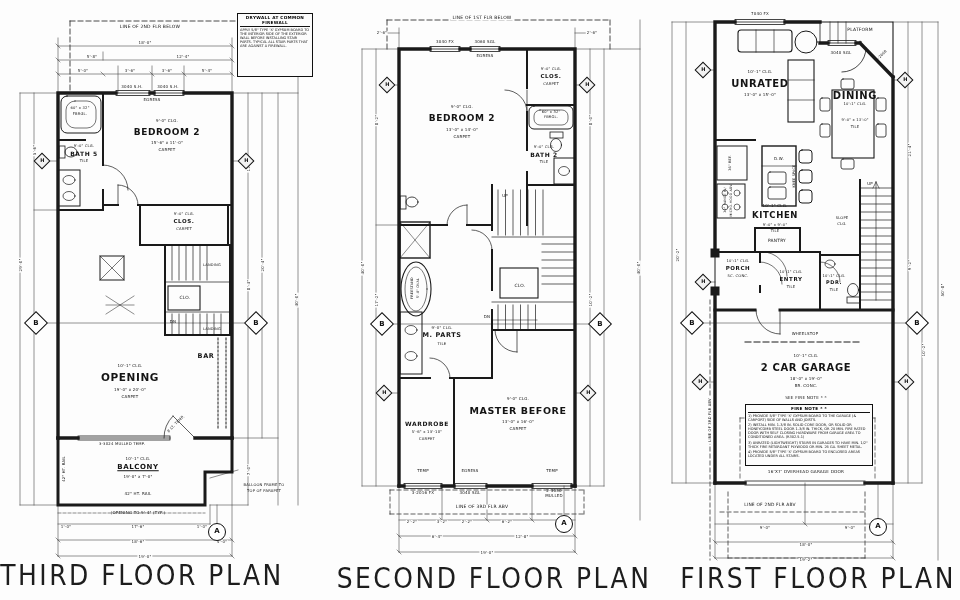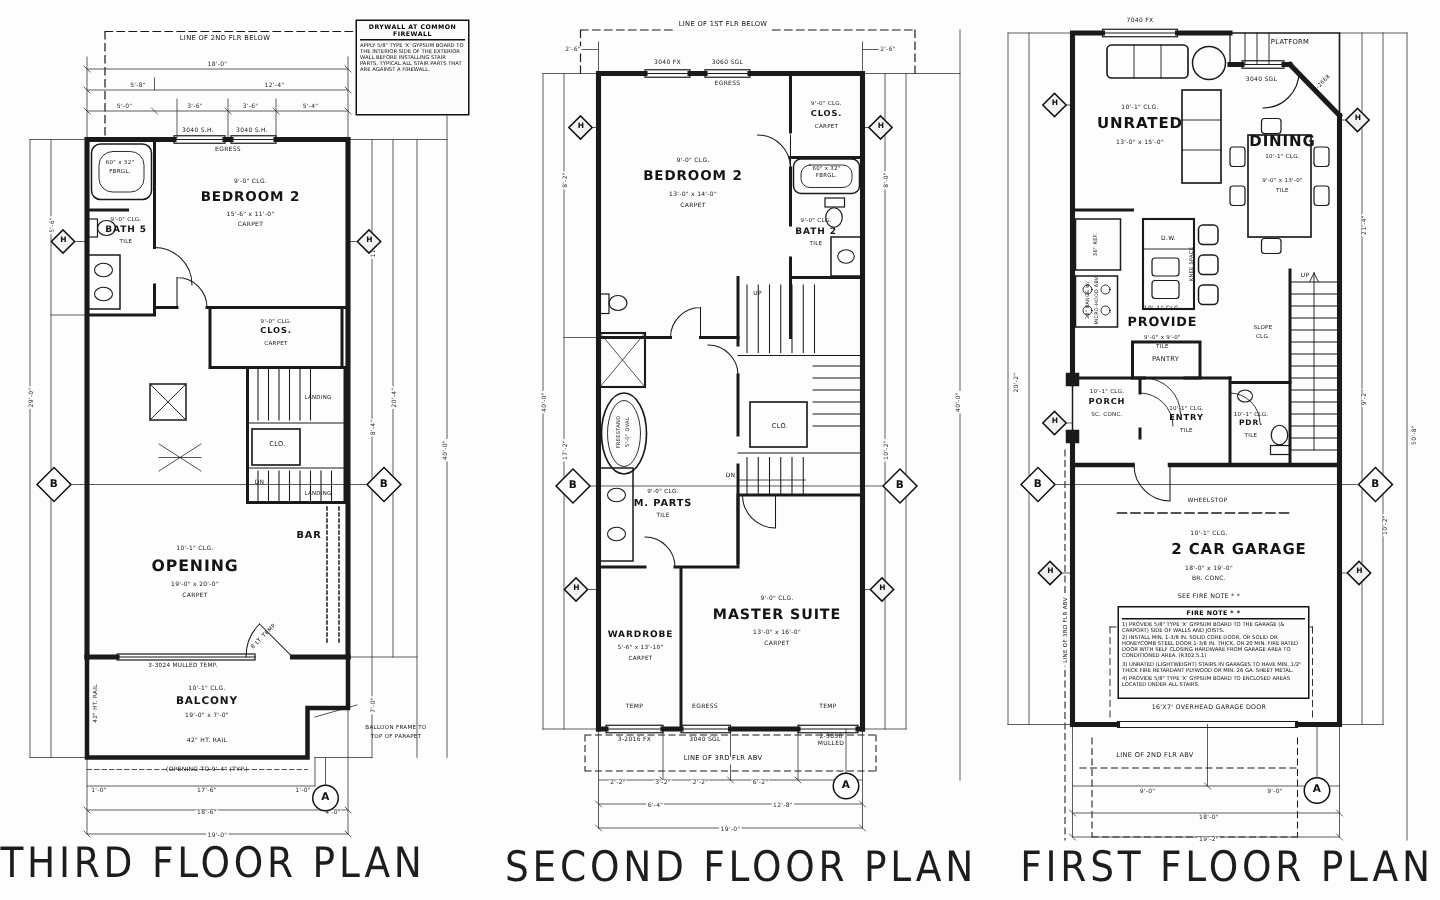--- a/index.html
+++ b/index.html
@@ -129,21 +129,21 @@
         <div class="lab" style="left: 173px; top: 322px; font-size: 4px;">DN</div>
         <div class="lab" style="left: 212px; top: 330px; font-size: 3.6px;">LANDING</div>
         <div class="lab" style="left: 130px; top: 366px; font-size: 4px;">10'-1" CLG.</div>
         <div class="lab room" style="left: 130px; top: 378px; font-size: 10.5px;">OPENING</div>
         <div class="lab" style="left: 130px; top: 390px; font-size: 4px;">19'-0" x 20'-0"</div>
         <div class="lab" style="left: 130px; top: 397px; font-size: 4px;">CARPET</div>
         <div class="lab room" style="left: 206px; top: 357px; font-size: 6.5px;">BAR</div>
         <div class="lab dash-label" style="left: 122px; top: 444px; font-size: 3.8px;">3-3024 MULLED TEMP.</div>
         <div class="lab rot45" style="left: 176px; top: 424px; font-size: 3.8px;">8 LT. TEMP.</div>
         <div class="lab" style="left: 138px; top: 459px; font-size: 4px;">10'-1" CLG.</div>
-        <div class="lab room" style="left: 138px; top: 468px; font-size: 7px;">BALCONY</div>
+        <div class="lab room" style="left: 138px; top: 468px; font-size: 7px; text-decoration: underline;">BALCONY</div>
         <div class="lab" style="left: 138px; top: 477px; font-size: 4px;">19'-0" x 7'-0"</div>
         <div class="lab rot dash-label" style="left: 64px; top: 469px; font-size: 3.8px;">42" HT. RAIL</div>
         <div class="lab dash-label" style="left: 138px; top: 494px; font-size: 4px;">42" HT. RAIL</div>
         <div class="lab" style="left: 138px; top: 513px; font-size: 4px;">(OPENING TO 9'-4" (TYP.)</div>
         <div class="lab" style="left: 264px; top: 485px; font-size: 3.7px;">BALLOON FRAME TO</div>
         <div class="lab" style="left: 264px; top: 491px; font-size: 3.7px;">TOP OF PARAPET</div>
         <div class="lab dim" style="left: 66px; top: 527px;">1'-0"</div>
         <div class="lab dim" style="left: 138px; top: 527px;">17'-6"</div>
         <div class="lab dim" style="left: 202px; top: 527px;">1'-0"</div>
         <div class="lab dim" style="left: 138px; top: 542px;">18'-6"</div>
@@ -267,21 +267,21 @@
         <div class="lab" style="left: 178px; top: 286px; font-size: 4.4px;">CLO.</div>
         <div class="lab rot" style="left: 71px; top: 288px; font-size: 3.4px;">FREESTAND</div>
         <div class="lab rot" style="left: 77px; top: 288px; font-size: 3.4px;">5'-0" OVAL</div>
         <div class="lab" style="left: 100px; top: 328px; font-size: 3.8px;">9'-0" CLG.</div>
         <div class="lab room" style="left: 100px; top: 336px; font-size: 6.5px;">M. PARTS</div>
         <div class="lab" style="left: 100px; top: 344px; font-size: 3.8px;">TILE</div>
         <div class="lab room" style="left: 85px; top: 424px; font-size: 6px;">WARDROBE</div>
         <div class="lab" style="left: 85px; top: 432px; font-size: 3.8px;">5'-6" x 13'-10"</div>
         <div class="lab" style="left: 85px; top: 439px; font-size: 3.8px;">CARPET</div>
         <div class="lab" style="left: 176px; top: 399px; font-size: 4px;">9'-0" CLG.</div>
-        <div class="lab room" style="left: 176px; top: 411px; font-size: 9.5px;">MASTER SUITE</div>
+        <div class="lab room" style="left: 176px; top: 411px; font-size: 9.5px;">MASTER BEFORE</div>
         <div class="lab" style="left: 176px; top: 422px; font-size: 4px;">13'-0" x 16'-0"</div>
         <div class="lab" style="left: 176px; top: 429px; font-size: 4px;">CARPET</div>
         <div class="lab" style="left: 81px; top: 471px; font-size: 4px;">TEMP</div>
         <div class="lab" style="left: 128px; top: 471px; font-size: 4px;">EGRESS</div>
         <div class="lab" style="left: 210px; top: 471px; font-size: 4px;">TEMP</div>
         <div class="lab" style="left: 81px; top: 493px; font-size: 4px;">3-2016 FX</div>
         <div class="lab" style="left: 128px; top: 493px; font-size: 4px;">3040 SGL</div>
         <div class="lab" style="left: 212px; top: 491px; font-size: 4px;">2-3050</div>
         <div class="lab" style="left: 212px; top: 496px; font-size: 4px;">MULLED</div>
         <div class="lab dash-label" style="left: 140px; top: 507px; font-size: 4.5px;">LINE OF 3RD FLR ABV</div>
@@ -421,39 +421,39 @@
         <div class="lab" style="left: 195px; top: 104px; font-size: 3.7px;">10'-1" CLG.</div>
         <div class="lab room" style="left: 195px; top: 96px; font-size: 10px;">DINING</div>
         <div class="lab" style="left: 195px; top: 120px; font-size: 3.7px;">9'-0" x 13'-0"</div>
         <div class="lab" style="left: 195px; top: 127px; font-size: 3.7px;">TILE</div>
         <div class="lab rot" style="left: 71px; top: 163px; font-size: 3.4px;">36" REF.</div>
         <div class="lab" style="left: 119px; top: 159px; font-size: 4px;">D.W.</div>
         <div class="lab rot" style="left: 135px; top: 176px; font-size: 3.4px;">KNEE SPACE</div>
         <div class="lab rot" style="left: 66px; top: 200px; font-size: 3.2px;">30" RANGE W/</div>
         <div class="lab rot" style="left: 72px; top: 200px; font-size: 3.2px;">MICRO-HOOD ABV.</div>
         <div class="lab" style="left: 115px; top: 206px; font-size: 4px;">10'-1" CLG.</div>
-        <div class="lab room" style="left: 115px; top: 216px; font-size: 8.5px;">PROVIDE</div>
+        <div class="lab room" style="left: 115px; top: 216px; font-size: 8.5px;">KITCHEN</div>
         <div class="lab" style="left: 115px; top: 225px; font-size: 3.7px;">9'-0" x 9'-0"</div>
         <div class="lab" style="left: 115px; top: 231px; font-size: 3.7px;">TILE</div>
         <div class="lab" style="left: 117px; top: 241px; font-size: 4.4px;">PANTRY</div>
         <div class="lab" style="left: 182px; top: 218px; font-size: 3.7px;">SLOPE</div>
         <div class="lab" style="left: 182px; top: 224px; font-size: 3.7px;">CLG.</div>
         <div class="lab" style="left: 210px; top: 184px; font-size: 4px;">UP</div>
         <div class="lab" style="left: 78px; top: 261px; font-size: 3.7px;">10'-1" CLG.</div>
         <div class="lab room" style="left: 78px; top: 269px; font-size: 5.5px;">PORCH</div>
         <div class="lab" style="left: 78px; top: 276px; font-size: 3.7px;">SC. CONC.</div>
         <div class="lab" style="left: 131px; top: 272px; font-size: 3.7px;">10'-1" CLG.</div>
         <div class="lab room" style="left: 131px; top: 280px; font-size: 5.5px;">ENTRY</div>
         <div class="lab" style="left: 131px; top: 287px; font-size: 3.7px;">TILE</div>
         <div class="lab" style="left: 174px; top: 276px; font-size: 3.7px;">10'-1" CLG.</div>
         <div class="lab room" style="left: 174px; top: 283px; font-size: 5px;">PDR.</div>
         <div class="lab" style="left: 174px; top: 290px; font-size: 3.7px;">TILE</div>
         <div class="lab dash-label" style="left: 145px; top: 334px; font-size: 4px;">WHEELSTOP</div>
         <div class="lab" style="left: 146px; top: 356px; font-size: 4px;">10'-1" CLG.</div>
-        <div class="lab room" style="left: 146px; top: 368px; font-size: 10px; margin-left: 20px;">2 CAR GARAGE</div>
+        <div class="lab room" style="left: 146px; top: 368px; font-size: 10px;">2 CAR GARAGE</div>
         <div class="lab" style="left: 146px; top: 379px; font-size: 4px;">18'-0" x 19'-0"</div>
         <div class="lab" style="left: 146px; top: 386px; font-size: 4px;">BR. CONC.</div>
         <div class="lab" style="left: 146px; top: 398px; font-size: 4.2px;">SEE FIRE NOTE  * *</div>
         <div class="lab" style="left: 146px; top: 472px; font-size: 4.2px;">16'X7' OVERHEAD GARAGE DOOR</div>
         <div class="lab dash-label" style="left: 110px; top: 505px; font-size: 4.4px;">LINE OF 2ND FLR ABV</div>
         <div class="lab rot dash-label" style="left: 50px; top: 420px; font-size: 3.7px;">LINE OF 3RD FLR ABV</div>
         <div class="lab dim" style="left: 105px; top: 528px;">9'-0"</div>
         <div class="lab dim" style="left: 190px; top: 528px;">9'-0"</div>
         <div class="lab dim" style="left: 146px; top: 545px;">18'-0"</div>
         <div class="lab dim" style="left: 146px; top: 560px;">19'-2"</div>

